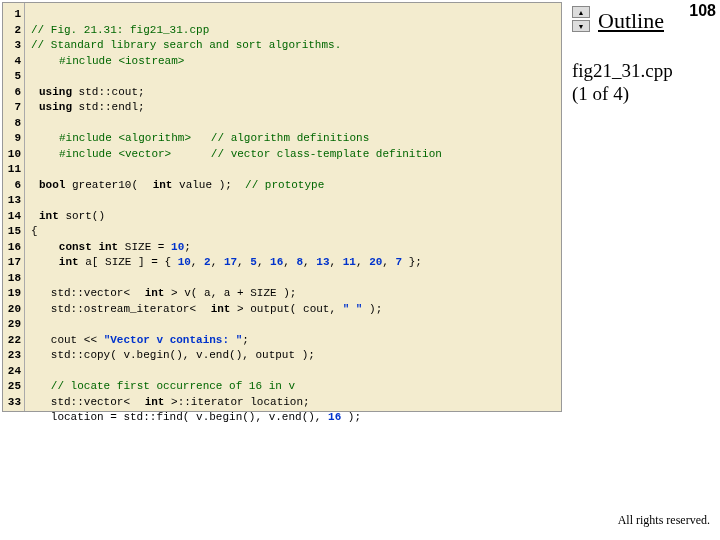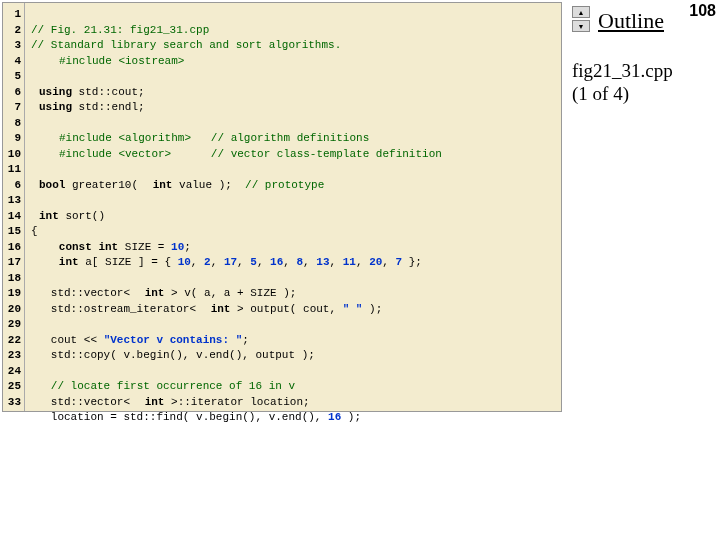--- a/index.html
+++ b/index.html
@@ -183,13 +183,14 @@
   </div>
   <div class="outline">Outline</div>
   <div class="pagenum">108</div>
   <div class="filelbl">
     <div>fig21_31.cpp</div>
     <div>(1 of 4)</div>
   </div>
 </div>
 
 <div class="copyright">
+  <div>All rights reserved.</div>
 </div>
 
 </body></html>

